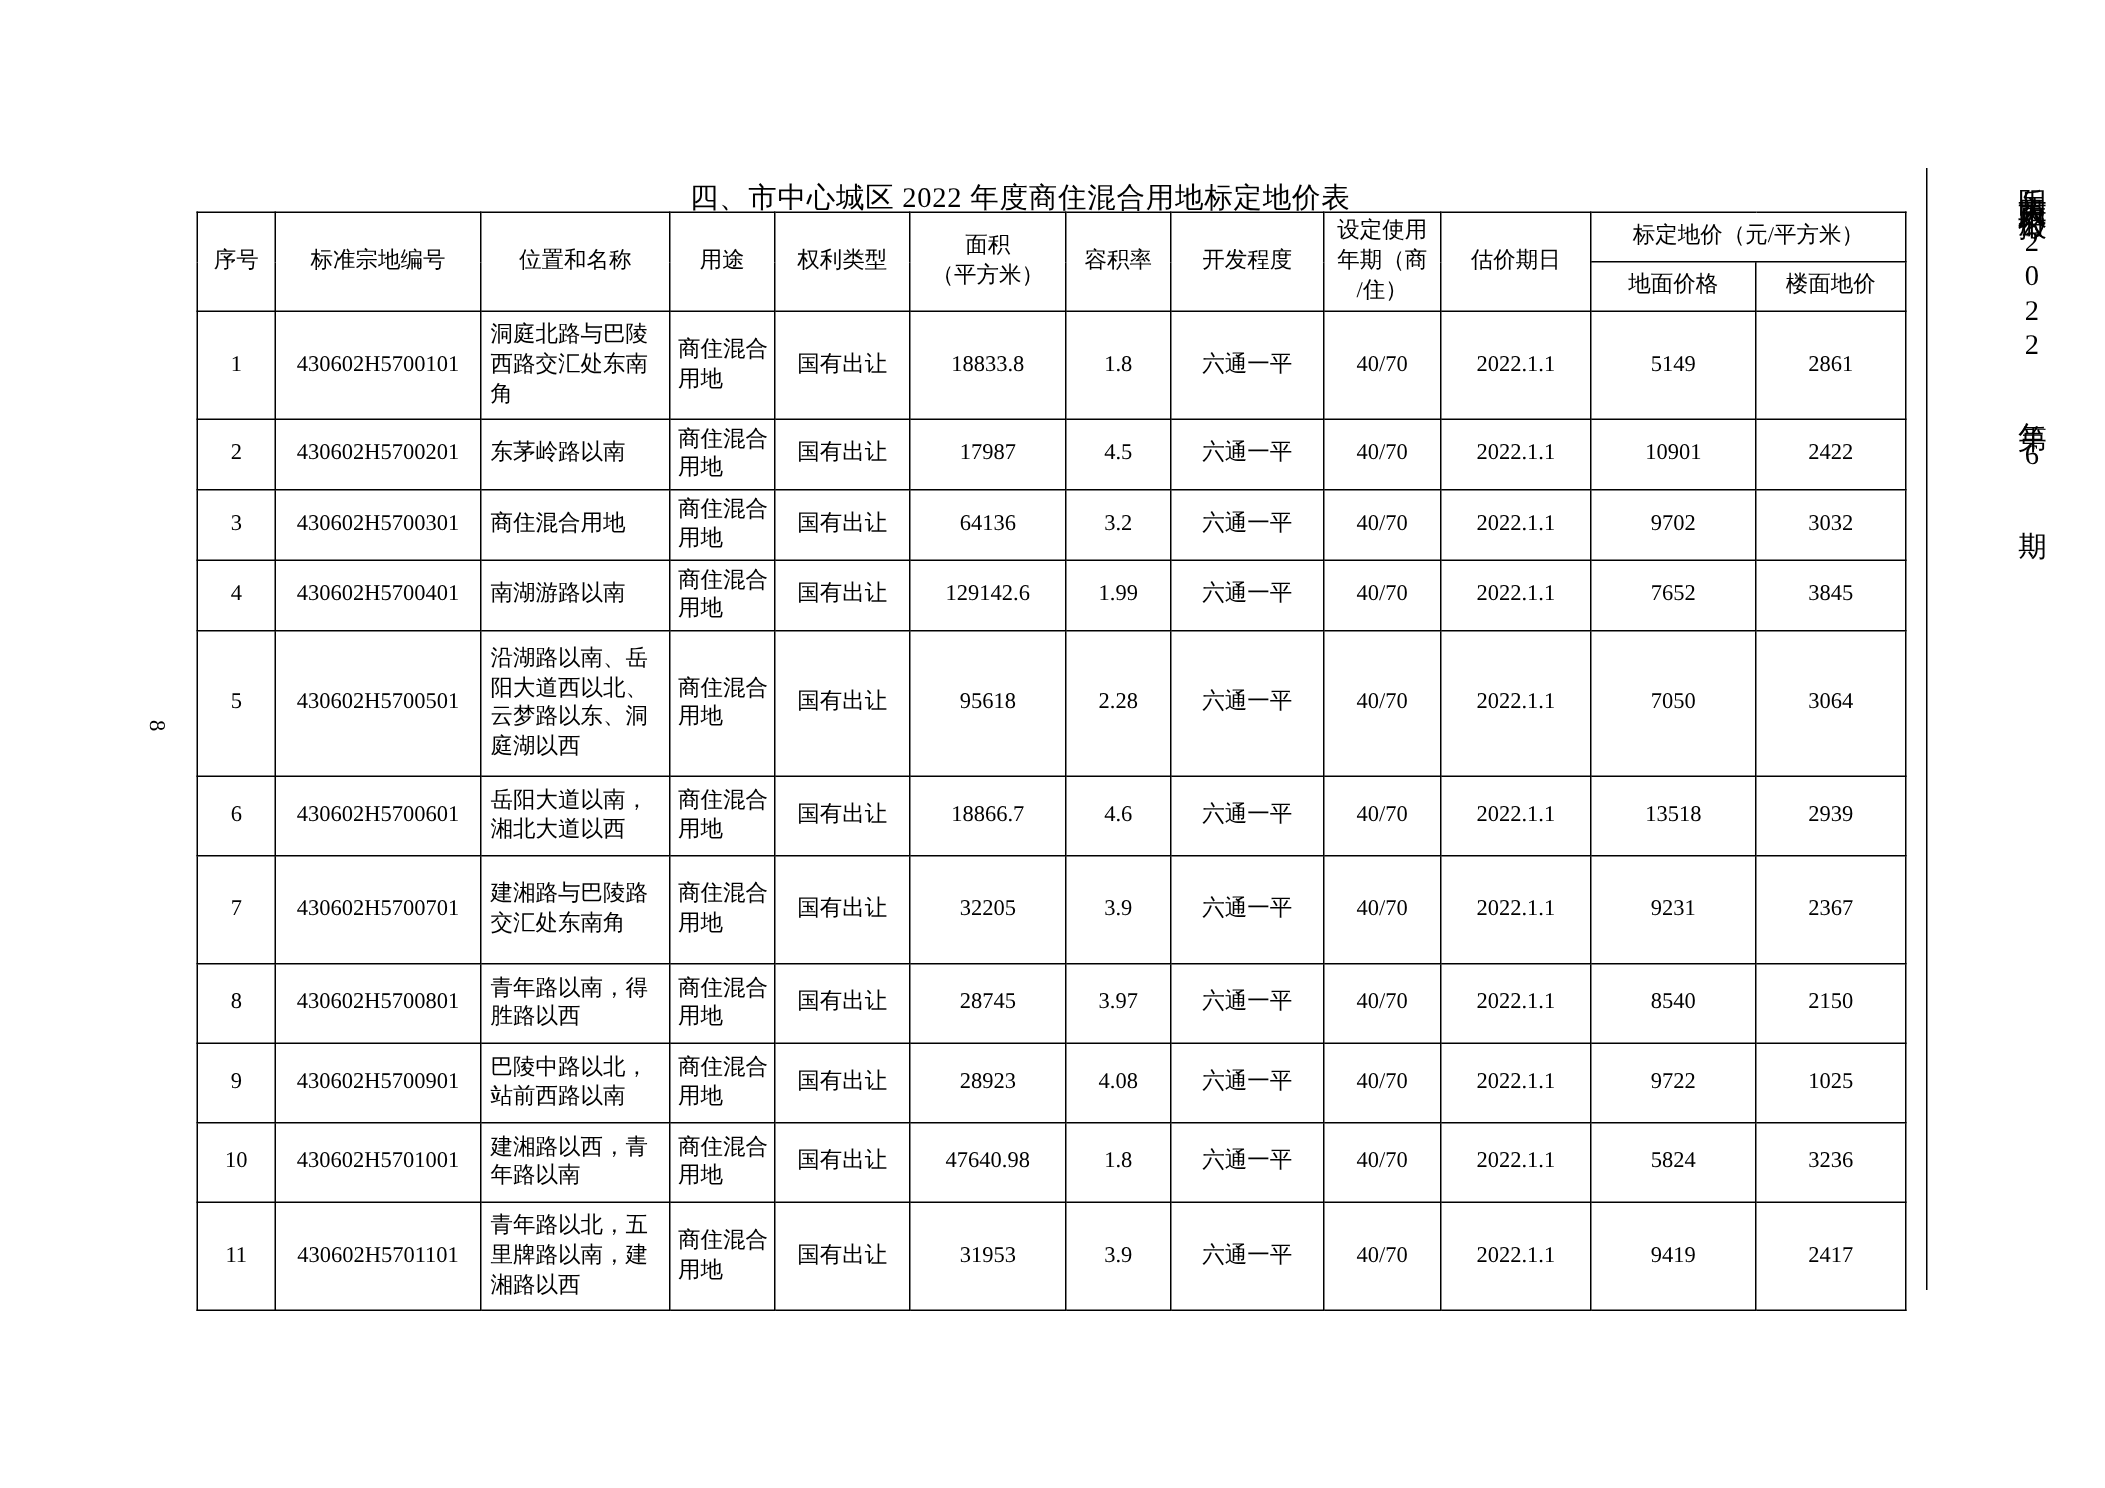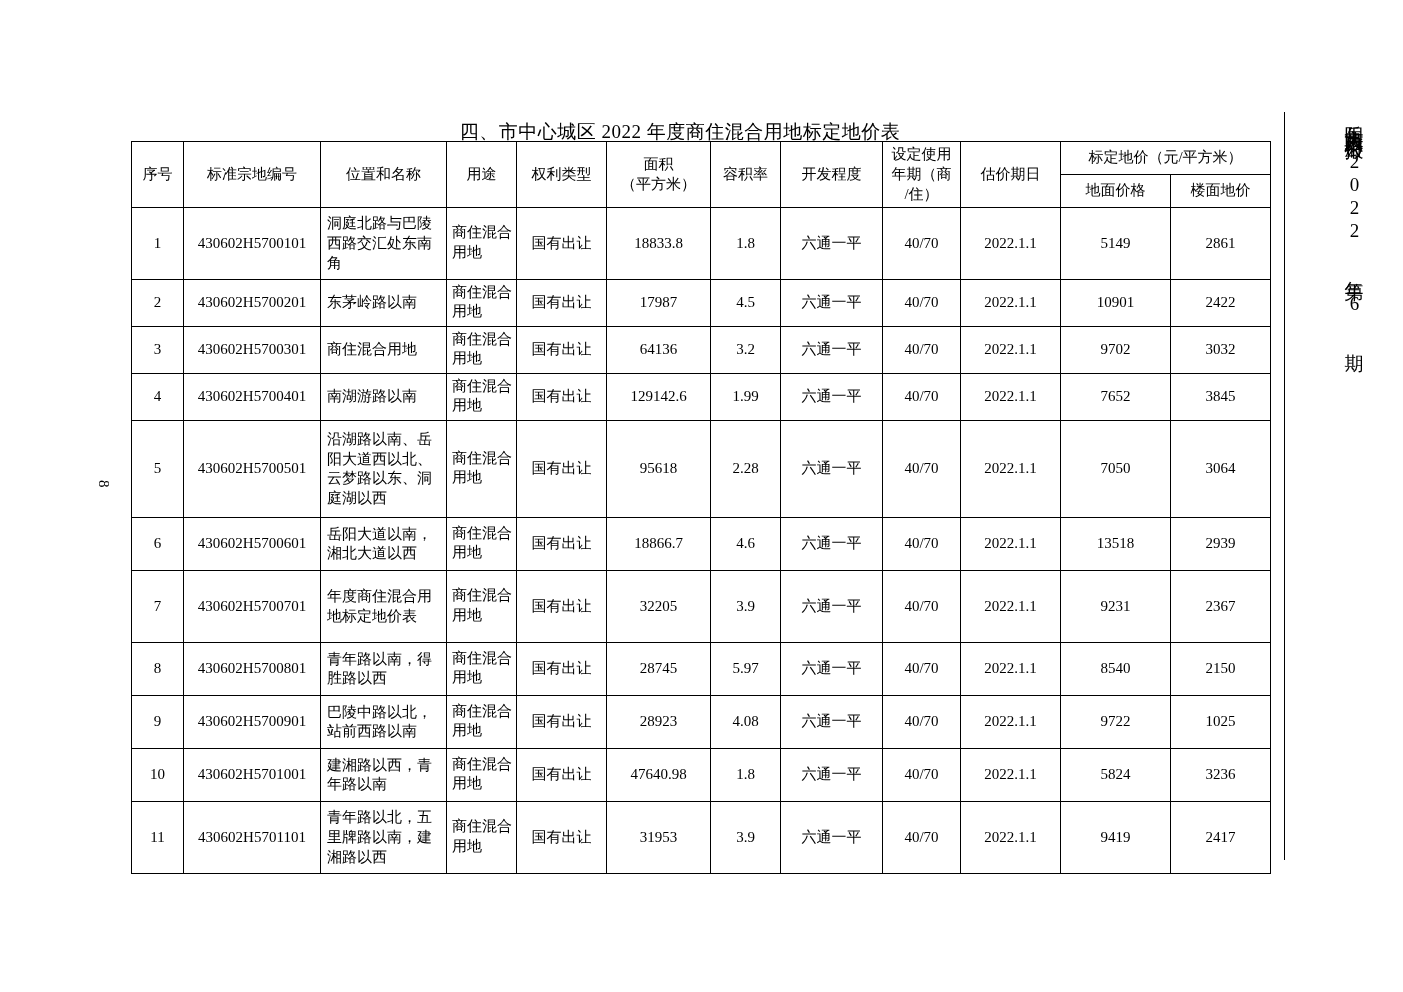--- a/index.html
+++ b/index.html
@@ -248,39 +248,39 @@
         <td class="num">4.6</td>
         <td>六通一平</td>
         <td class="num">40/70</td>
         <td class="num">2022.1.1</td>
         <td class="num">13518</td>
         <td class="num">2939</td>
       </tr>
       <tr style="height:72px">
         <td>7</td>
         <td class="num">430602H5700701</td>
-        <td class="c-loc">年度商住混合用地标定地价表</td>
+        <td class="c-loc">建湘路与巴陵路交汇处东南角</td>
         <td class="use-cell">商住混合用地</td>
         <td>国有出让</td>
         <td class="num">32205</td>
         <td class="num">3.9</td>
         <td>六通一平</td>
         <td class="num">40/70</td>
         <td class="num">2022.1.1</td>
         <td class="num">9231</td>
         <td class="num">2367</td>
       </tr>
       <tr style="height:53px">
         <td>8</td>
         <td class="num">430602H5700801</td>
         <td class="c-loc">青年路以南，得胜路以西</td>
         <td class="use-cell">商住混合用地</td>
         <td>国有出让</td>
         <td class="num">28745</td>
-        <td class="num">5.97</td>
+        <td class="num">3.97</td>
         <td>六通一平</td>
         <td class="num">40/70</td>
         <td class="num">2022.1.1</td>
         <td class="num">8540</td>
         <td class="num">2150</td>
       </tr>
       <tr style="height:53px">
         <td>9</td>
         <td class="num">430602H5700901</td>
         <td class="c-loc">巴陵中路以北，站前西路以南</td>

